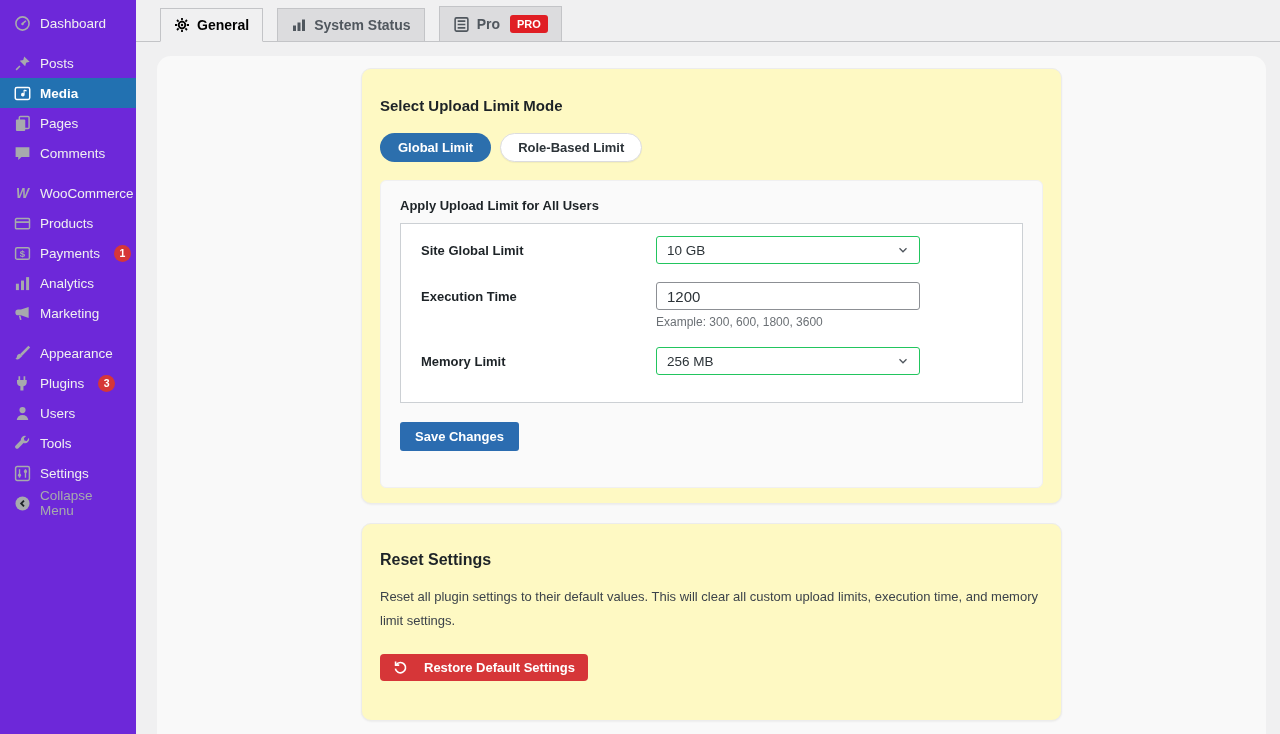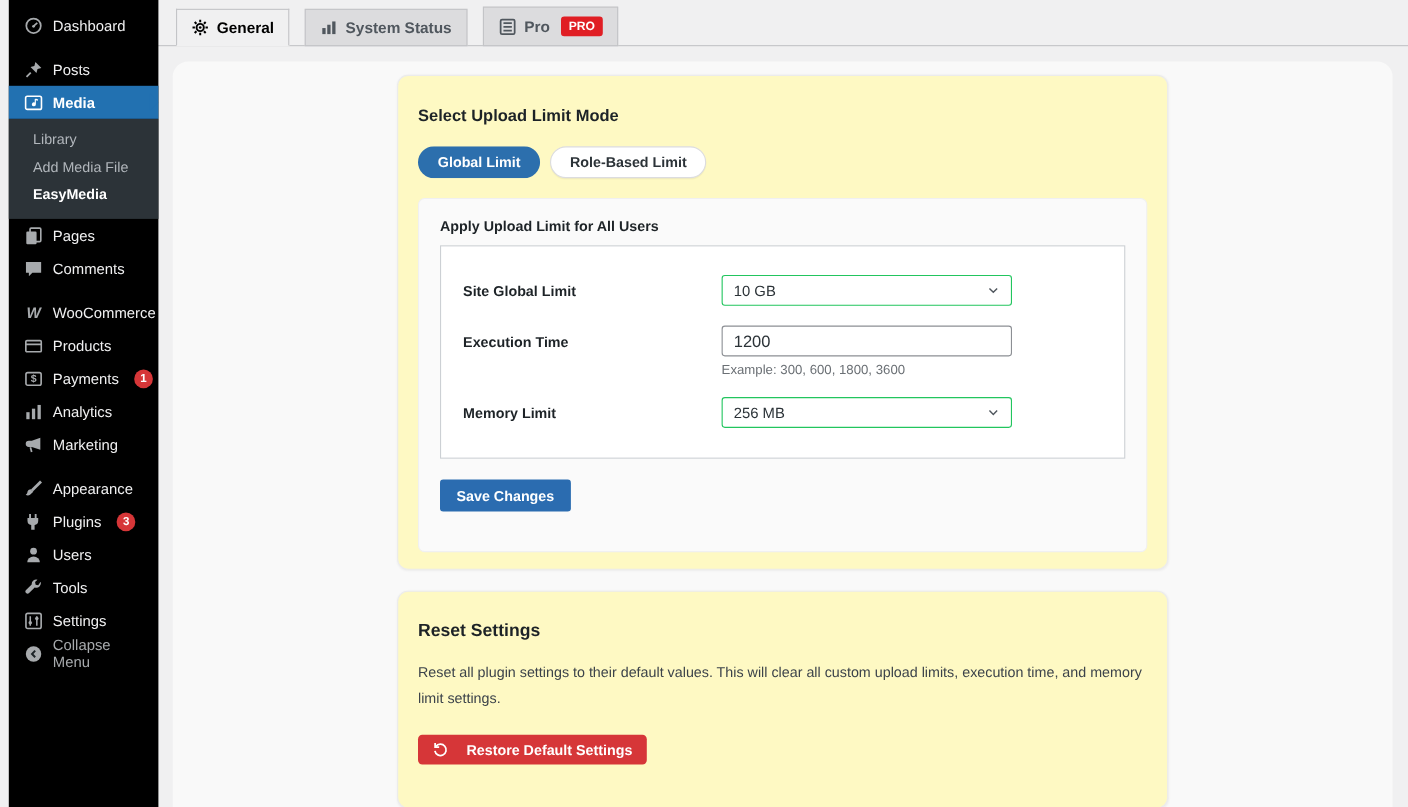--- a/index.html
+++ b/index.html
@@ -1,20 +1,20 @@
 <!DOCTYPE html>
 <html><head>
 <meta charset="utf-8">
 <style>
   *{box-sizing:border-box;margin:0;padding:0}
   html,body{width:1280px;height:734px;overflow:hidden}
   body{font-family:"Liberation Sans",sans-serif;background:#f0f0f1;color:#1d2327;position:relative}
 
   
-  #sidebar{position:absolute;left:8px;top:0;width:136px;height:734px;background:#000000;color:#f0f0f1;z-index:5}
+  #sidebar{position:absolute;left:0;top:0;width:136px;height:734px;background:#6d28d9;color:#f0f0f1;z-index:5}
   .menu{list-style:none;padding-top:8px}
   .menu-item{position:relative;display:flex;align-items:center;gap:9px;height:30px;padding:0 6px 0 13px;font-size:13.5px;cursor:pointer;color:#f0f0f1}
   .menu-item .ic{width:18px;height:18px;flex:0 0 18px;color:#a7aaad;display:flex;align-items:center;justify-content:center}
   .menu-item.active{background:#2271b1;color:#fff;font-weight:bold}
   .menu-item.active .ic{color:#fff}
   .menu-item.active::after{content:"";position:absolute;right:-8px;top:50%;margin-top:-8px;border:8px solid transparent;border-left-color:#2271b1}
   .sep{height:10px}
   .submenu{background:#2c3338;padding:6px 0 10px;list-style:none}
   .submenu li{padding:5px 8px 5px 22px;font-size:13px;color:#b2b7bc;cursor:pointer}
   .submenu li.current{color:#fff;font-weight:bold}
@@ -36,21 +36,21 @@
   .card2{margin-top:19px;padding:27px 18px 39px}
 
   .card-title{font-size:15px;font-weight:bold;color:#1d2327}
   .modes{display:flex;gap:9px;margin-top:19px}
   .mode-btn{border-radius:999px;font-size:13px;font-weight:bold;padding:6px 17px;cursor:pointer;border:1px solid transparent;font-family:inherit}
   .mode-btn.on{background:#2c6fad;color:#fff}
   .mode-btn.off{background:#fff;color:#2c3338;border-color:#dcdcde;box-shadow:0 1px 1px rgba(0,0,0,.05)}
 
   .panel{margin-top:18px;background:#fafafa;border:1px solid #f0f0f1;border-radius:6px;padding:17px 19px 36px}
   .panel-title{font-size:13px;font-weight:bold;color:#1d2327}
-  .fieldbox{margin-top:10px;background:#fff;border:1px solid #ccd0d4;padding:26px 20px 27px}
+  .fieldbox{margin-top:10px;background:#fff;border:1px solid #ccd0d4;padding:12px 20px 27px}
   .frow{display:flex;align-items:flex-start}
   .frow + .frow{margin-top:18px}
   .flabel{width:235px;font-size:13px;font-weight:bold;padding-top:7px;color:#1d2327}
   .fctrl{width:264px}
   .select{display:flex;align-items:center;justify-content:space-between;height:28px;padding:0 9px 0 10px;border:1px solid #22c55e;border-radius:3px;background:#fff;font-size:13.5px;color:#2c3338;cursor:pointer}
   .select .chev{display:flex;color:#50575e}
   .tinput{width:264px;height:28px;border:1px solid #8c8f94;border-radius:3px;padding:0 10px;font-size:15px;font-family:inherit;color:#2c3338;background:#fff}
   .help{margin-top:5px;font-size:12px;color:#6b7075}
   .savebtn{margin-top:19px;background:#2b6cb0;color:#fff;border:none;border-radius:3px;font-size:13px;font-weight:bold;padding:7px 15px;cursor:pointer;font-family:inherit}
 
@@ -86,25 +86,20 @@
     <li class="menu-item active">
       <span class="ic">
         <svg width="17" height="17" viewBox="0 0 16 16">
             <rect x="1.2" y="2.4" width="13.6" height="11.2" rx="1.5" fill="none" stroke="currentColor" stroke-width="1.4"></rect>
             <path fill="currentColor" d="M10 4.6v4.6a1.7 1.7 0 1 1-1-1.55V4.6z"></path>
             <path d="M9.6 4.9l2.2.7" stroke="currentColor" stroke-width="1.2" fill="none"></path>
           </svg>
       </span>
       <span>Media</span>
     </li>
-    <ul class="submenu">
-      <li>Library</li>
-      <li>Add Media File</li>
-      <li class="current">EasyMedia</li>
-    </ul>
     <li class="menu-item">
       <span class="ic">
         <svg width="17" height="17" viewBox="0 0 16 16">
             <rect x="5" y="1.3" width="9.2" height="11.5" rx="1" fill="none" stroke="currentColor" stroke-width="1.4"></rect>
             <rect x="1.8" y="4.2" width="8.8" height="10.8" rx="1" fill="currentColor"></rect>
           </svg>
       </span>
       <span>Pages</span>
     </li>
     <li class="menu-item">

